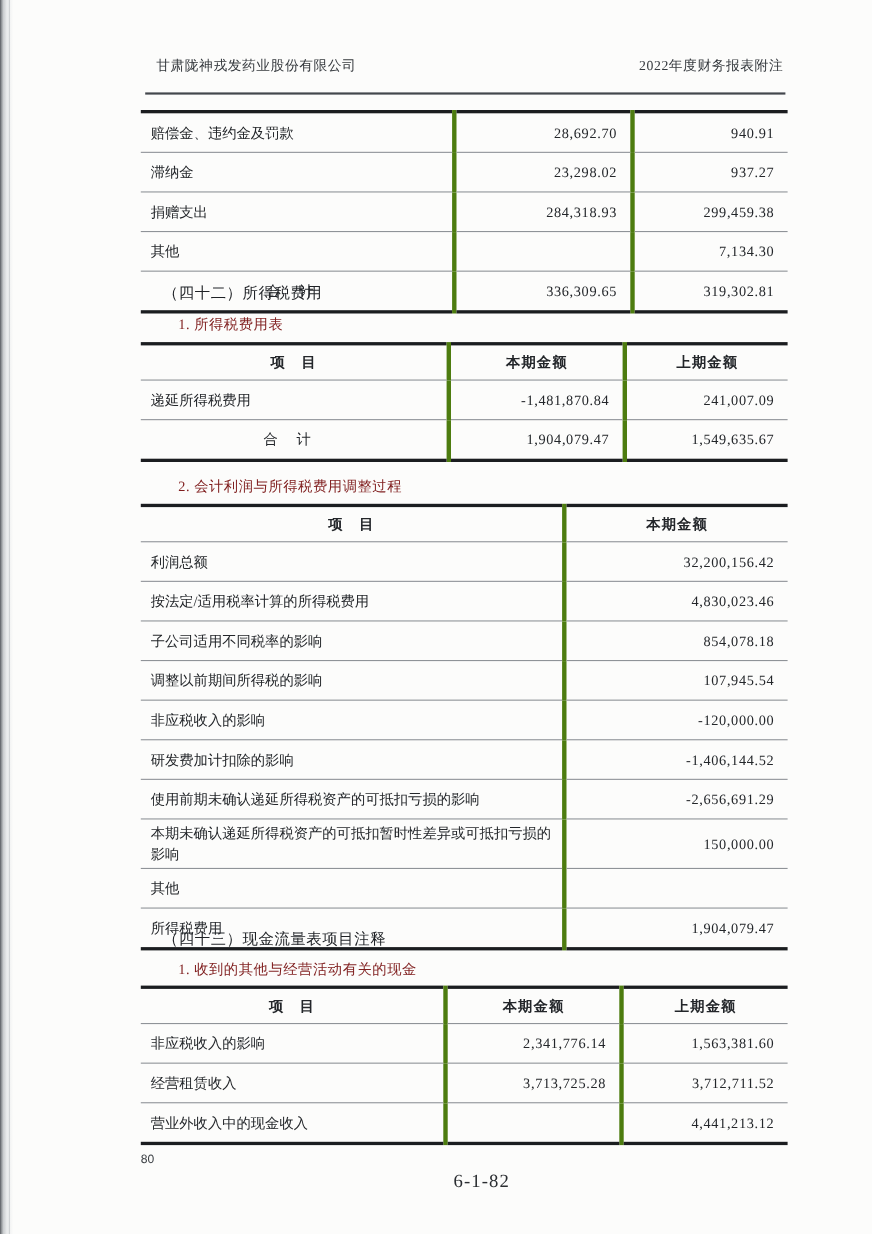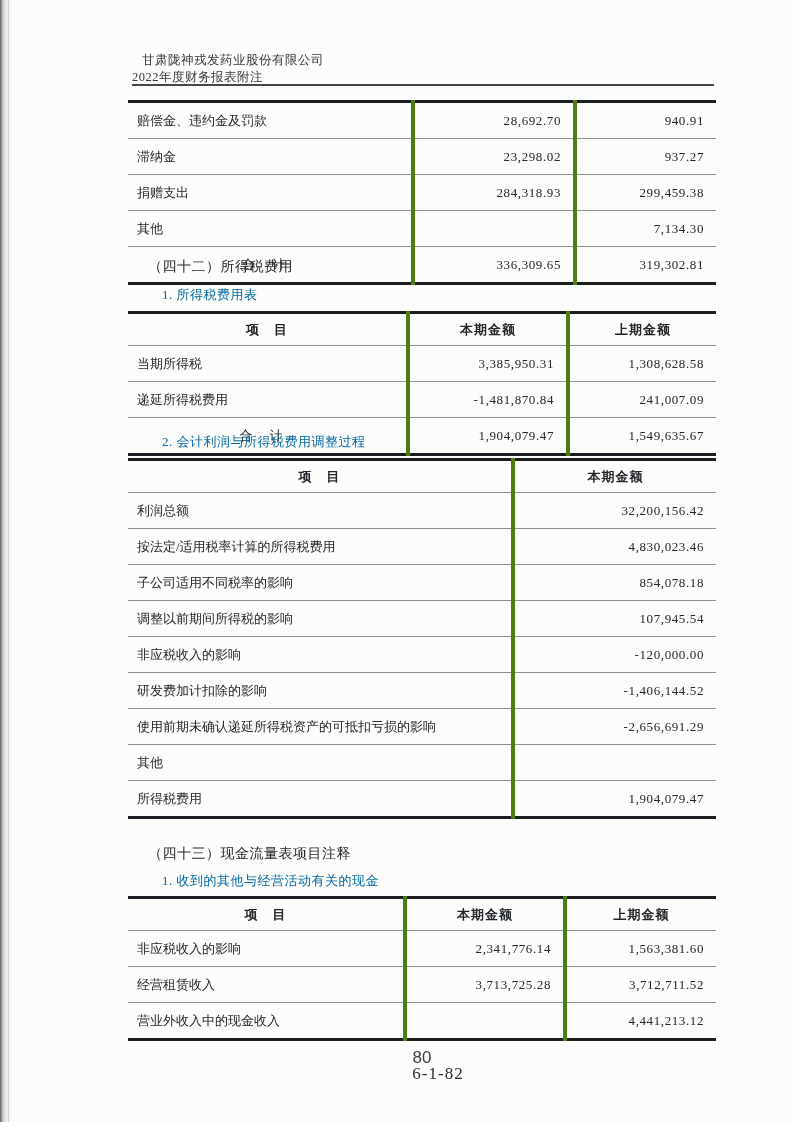--- a/index.html
+++ b/index.html
@@ -8,21 +8,21 @@
     background:#fcfcfb;color:#23262a;
     font-family:"Liberation Serif","DejaVu Serif",serif;
   }
   
   .scan-edge{
     position:absolute;left:0;top:0;bottom:0;width:12px;
     background:linear-gradient(to right,#55595e 0px,#84888c 1px,#c9ccce 3px,#e8eaeb 6px,#fcfcfb 12px);
   }
   .scan-edge-line{position:absolute;left:8px;top:0;bottom:0;width:1px;background:#cdd0d2;}
 
-  .abs{position:absolute;flex-direction:column;}
+  .abs{position:absolute;}
 
   
   .page-header{
     left:132px;top:52px;width:582px;height:32px;
     border-bottom:2px solid #43474c;
     display:flex;justify-content:space-between;align-items:flex-start;
     font-size:12.5px;color:#34383d;letter-spacing:0.5px;
   }
   .page-header .left{padding-left:10px;}
   .page-header .right{padding-right:2px;}
@@ -46,29 +46,29 @@
   td.label.center{text-align:center;padding-left:0;letter-spacing:2px;}
   td.num{text-align:right;padding:3px 12px 3px 2px;letter-spacing:0.6px;white-space:nowrap;}
 
   .t-penalties{left:128px;top:100px;}
   .t-incometax{left:128px;top:311px;}
   .t-adjust{left:128px;top:458px;}
   .t-othercash{left:128px;top:896px;}
 
   
   .sec-heading{font-weight:normal;font-size:14px;color:#1e2125;letter-spacing:0.5px;}
-  .sec-item{font-size:13px;color:#0369a1;letter-spacing:0.5px;}
+  .sec-item{font-size:13px;color:#7f1d1d;letter-spacing:0.5px;}
   .h42{left:148px;top:258px;}
   .i42-1{left:162px;top:286px;}
   .i42-2{left:162px;top:433px;}
   .h43{left:148px;top:845px;}
   .i43-1{left:162px;top:872px;}
 
   
-  .footer-page{left:128px;top:1048px;width:588px;text-align:center;font-size:17px;color:#3a3e43;font-family:"Liberation Sans","DejaVu Sans",sans-serif;}
+  .footer-page{left:128px;top:1048px;width:588px;font-size:11px;color:#3a3e43;font-family:"Liberation Sans","DejaVu Sans",sans-serif;}
   .footer-doc{left:144px;top:1064px;width:588px;text-align:center;font-size:17px;color:#2a2d31;letter-spacing:1px;}
 </style>
 </head>
 <body>
 
 <div class="scan-edge"></div>
 <div class="scan-edge-line"></div>
 
 <div class="abs page-header">
   <span class="left">甘肃陇神戎发药业股份有限公司</span>
@@ -119,25 +119,20 @@
       <col style="width:160px">
       <col style="width:148px">
     </colgroup>
   <tbody>
       <tr>
         <td class="th">项　目</td>
         <td class="th">本期金额</td>
         <td class="th">上期金额</td>
       </tr>
       <tr>
-        <td class="label">当期所得税</td>
-        <td class="num">3,385,950.31</td>
-        <td class="num">1,308,628.58</td>
-      </tr>
-      <tr>
         <td class="label">递延所得税费用</td>
         <td class="num">-1,481,870.84</td>
         <td class="num">241,007.09</td>
       </tr>
       <tr>
         <td class="label center">合　计</td>
         <td class="num">1,904,079.47</td>
         <td class="num">1,549,635.67</td>
       </tr>
     </tbody>
@@ -177,20 +172,24 @@
       </tr>
       <tr>
         <td class="label">研发费加计扣除的影响</td>
         <td class="num">-1,406,144.52</td>
       </tr>
       <tr>
         <td class="label">使用前期未确认递延所得税资产的可抵扣亏损的影响</td>
         <td class="num">-2,656,691.29</td>
       </tr>
       <tr>
+        <td class="label">本期未确认递延所得税资产的可抵扣暂时性差异或可抵扣亏损的影响</td>
+        <td class="num">150,000.00</td>
+      </tr>
+      <tr>
         <td class="label">其他</td>
         <td class="num"></td>
       </tr>
       <tr>
         <td class="label">所得税费用</td>
         <td class="num">1,904,079.47</td>
       </tr>
     </tbody>
 </table>
 

